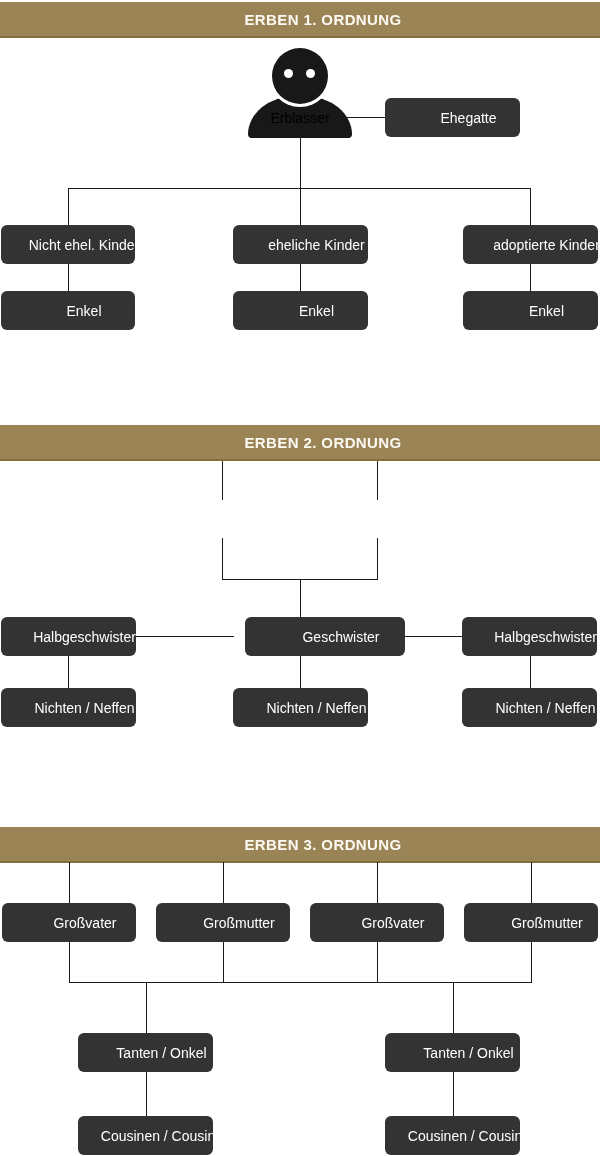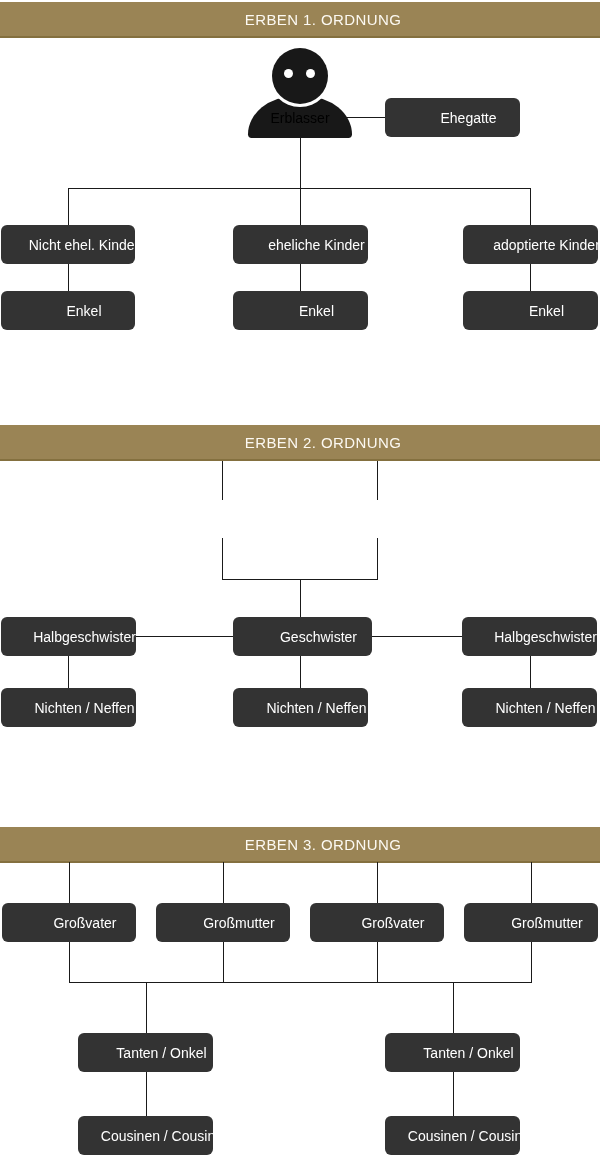--- a/index.html
+++ b/index.html
@@ -10,21 +10,21 @@
     overflow:hidden;
   }
   .bar{
     position:absolute;left:0;width:600px;height:36px;
     background:var(--bar,#9a8455);
     border-bottom:2px solid var(--bar_border,#84703f);
     box-sizing:border-box;
     display:flex;align-items:center;justify-content:center;
   }
   .bar span{
-    color:var(--bar_text,#fcf9f2);font-size:15px;font-weight:normal;letter-spacing:.4px;margin-left:46px;
+    color:var(--bar_text,#fcf9f2);font-size:15px;font-weight:bold;letter-spacing:.4px;margin-left:46px;
   }
   .node{
     position:absolute;height:39px;box-sizing:border-box;
     background:var(--box,#333);border-radius:6px;
     display:flex;align-items:center;justify-content:center;
     color:var(--box_text,#fff);font-size:14px;white-space:nowrap;padding-left:32px;
   }
   .ln{position:absolute;background:var(--line,#1a1a1a);}
   
   .person{position:absolute;left:245px;top:46px;width:110px;height:92px;}
@@ -94,21 +94,21 @@
   <i class="ln" style="left:377px;top:538px;width:1px;height:42px"></i>
   <i class="ln" style="left:222px;top:579px;width:156px;height:1px"></i>
   <i class="ln" style="left:300px;top:579px;width:1px;height:39px"></i>
   <i class="ln" style="left:136px;top:636px;width:98px;height:1px"></i>
   <i class="ln" style="left:368px;top:636px;width:95px;height:1px"></i>
   <i class="ln" style="left:68px;top:656px;width:1px;height:33px"></i>
   <i class="ln" style="left:300px;top:656px;width:1px;height:33px"></i>
   <i class="ln" style="left:530px;top:656px;width:1px;height:33px"></i>
 
   <div class="node" style="left:1px;top:617px;width:135px">Halbgeschwister</div>
-  <div class="node" style="left:233px;top:617px;width:139px">Geschwister</div>
+  <div class="node" style="left:245px;top:617px;width:160px">Geschwister</div>
   <div class="node" style="left:462px;top:617px;width:135px">Halbgeschwister</div>
   <div class="node" style="left:1px;top:688px;width:135px">Nichten / Neffen</div>
   <div class="node" style="left:233px;top:688px;width:135px">Nichten / Neffen</div>
   <div class="node" style="left:462px;top:688px;width:135px">Nichten / Neffen</div>
 
   <div class="bar" style="top:827px">
     <span>ERBEN 3. ORDNUNG</span>
   </div>
 
   <i class="ln" style="left:69px;top:862px;width:1px;height:42px"></i>

